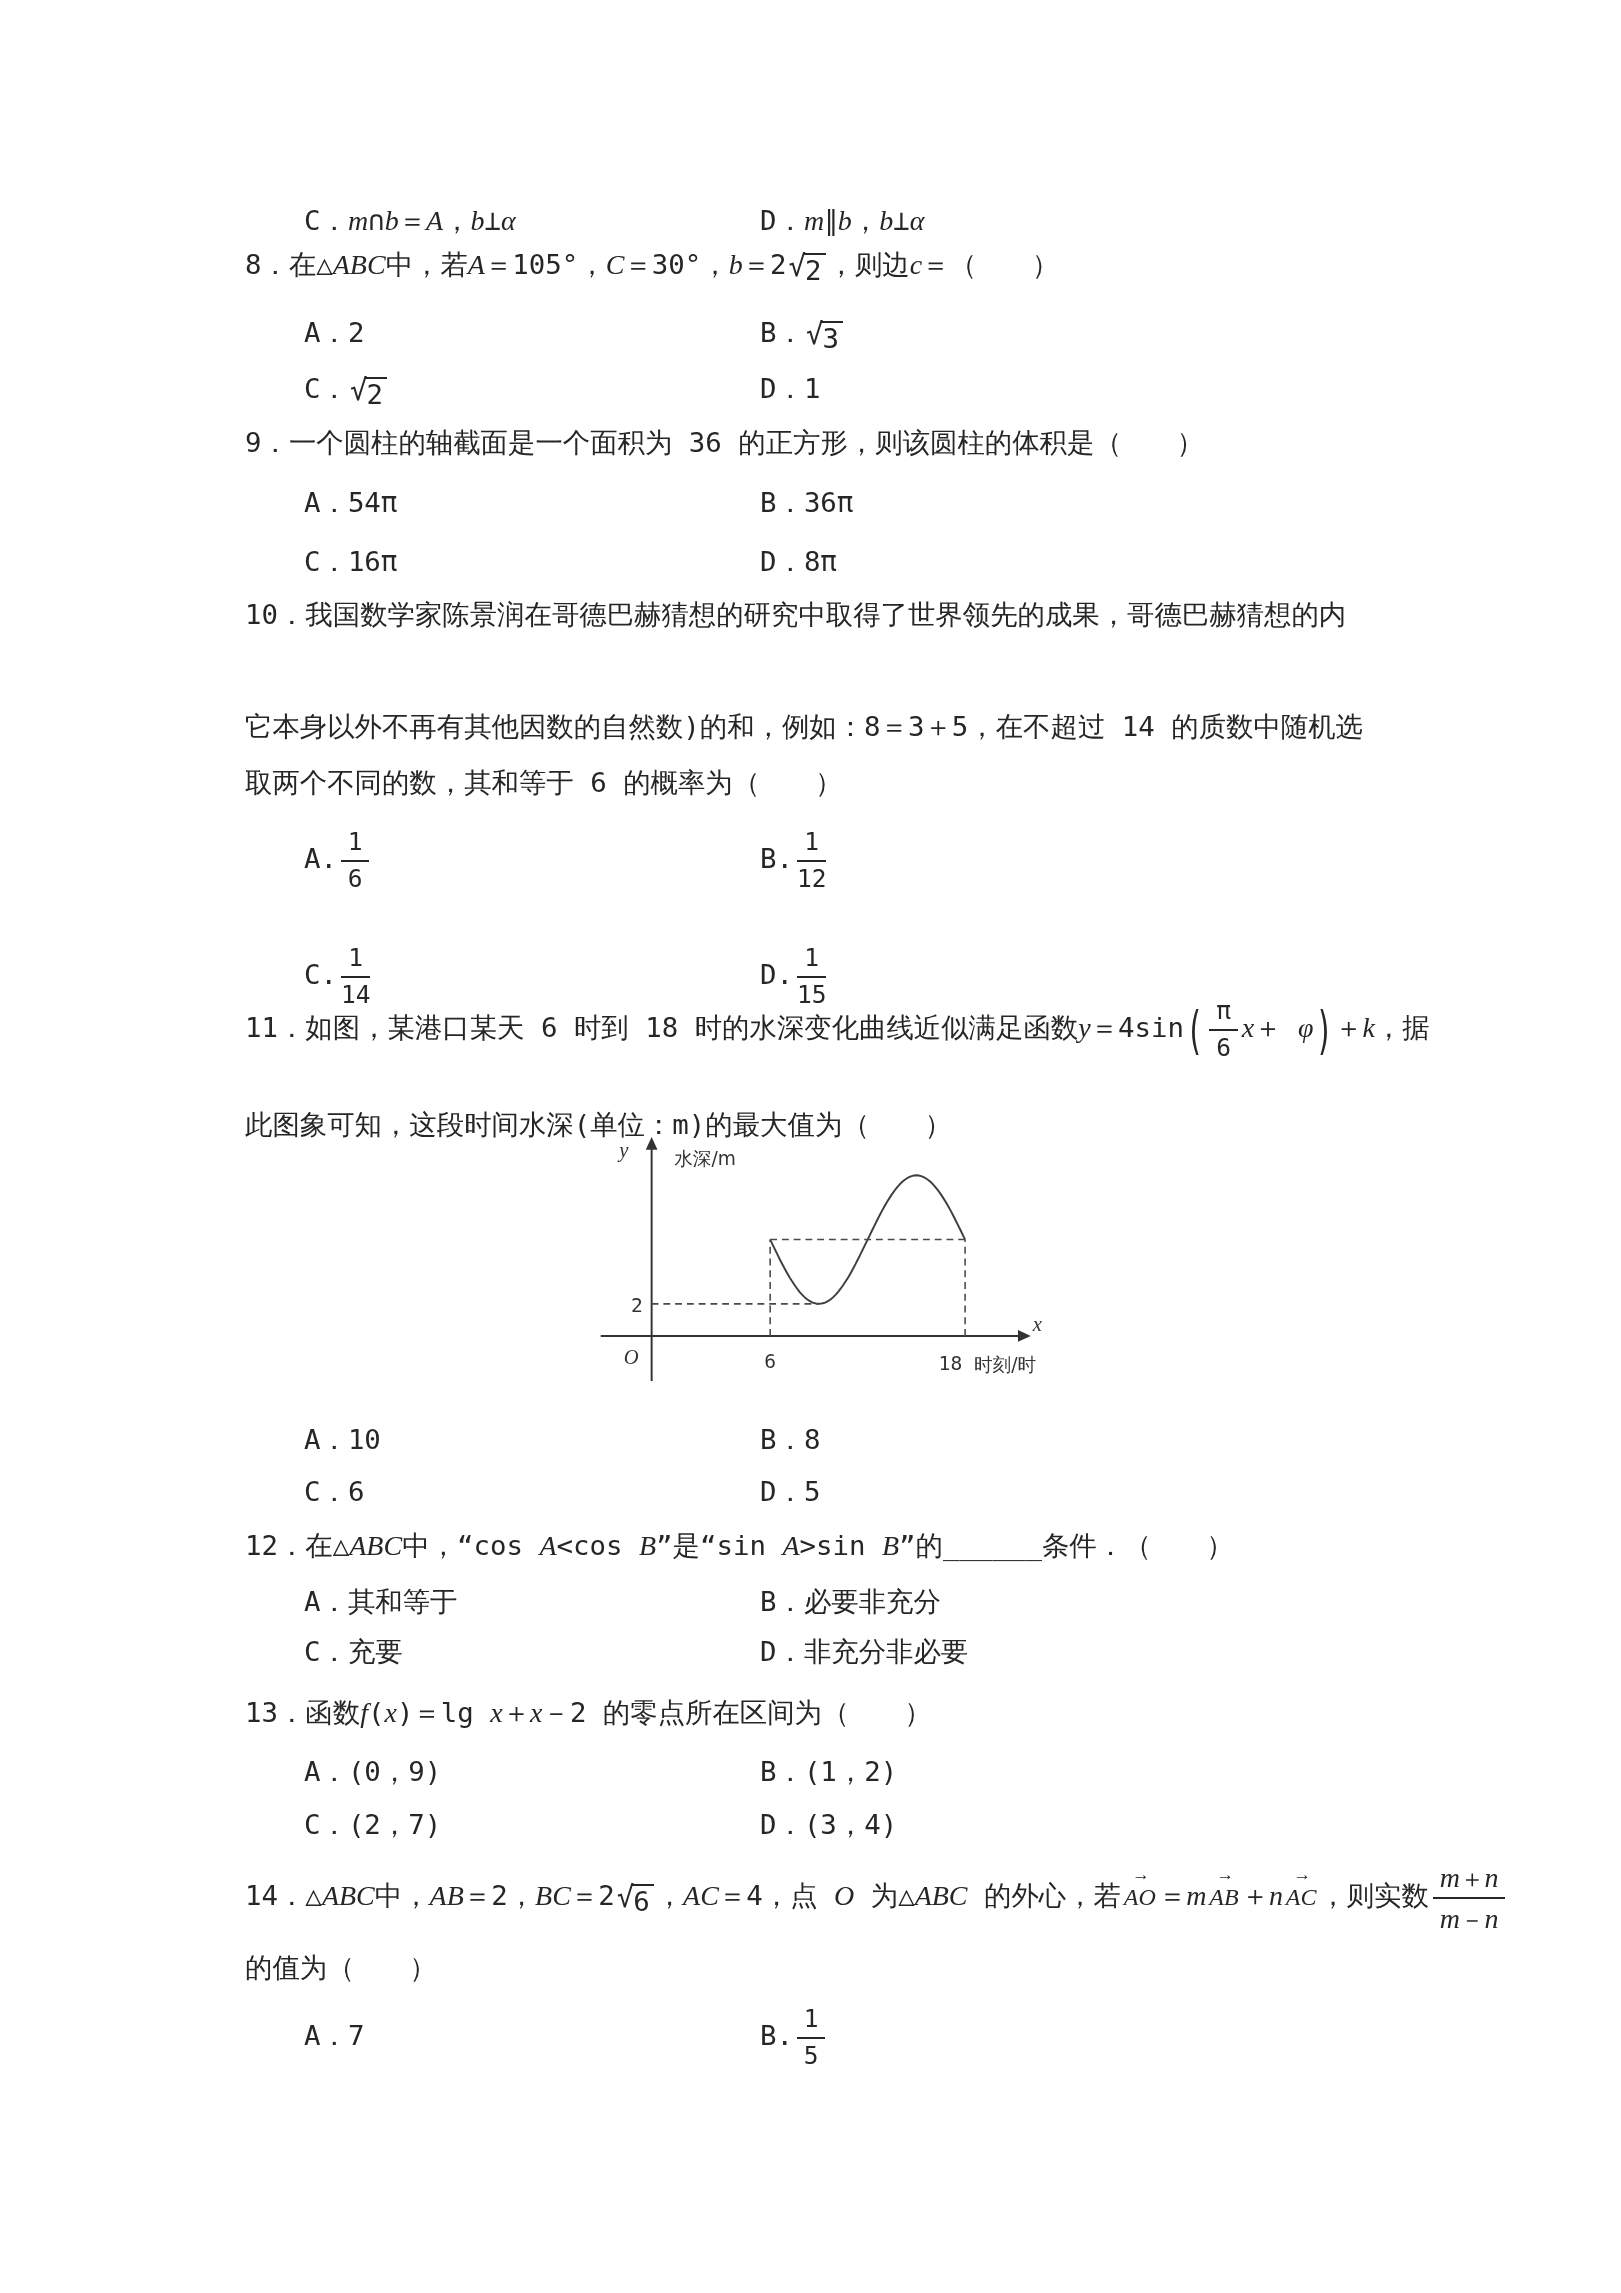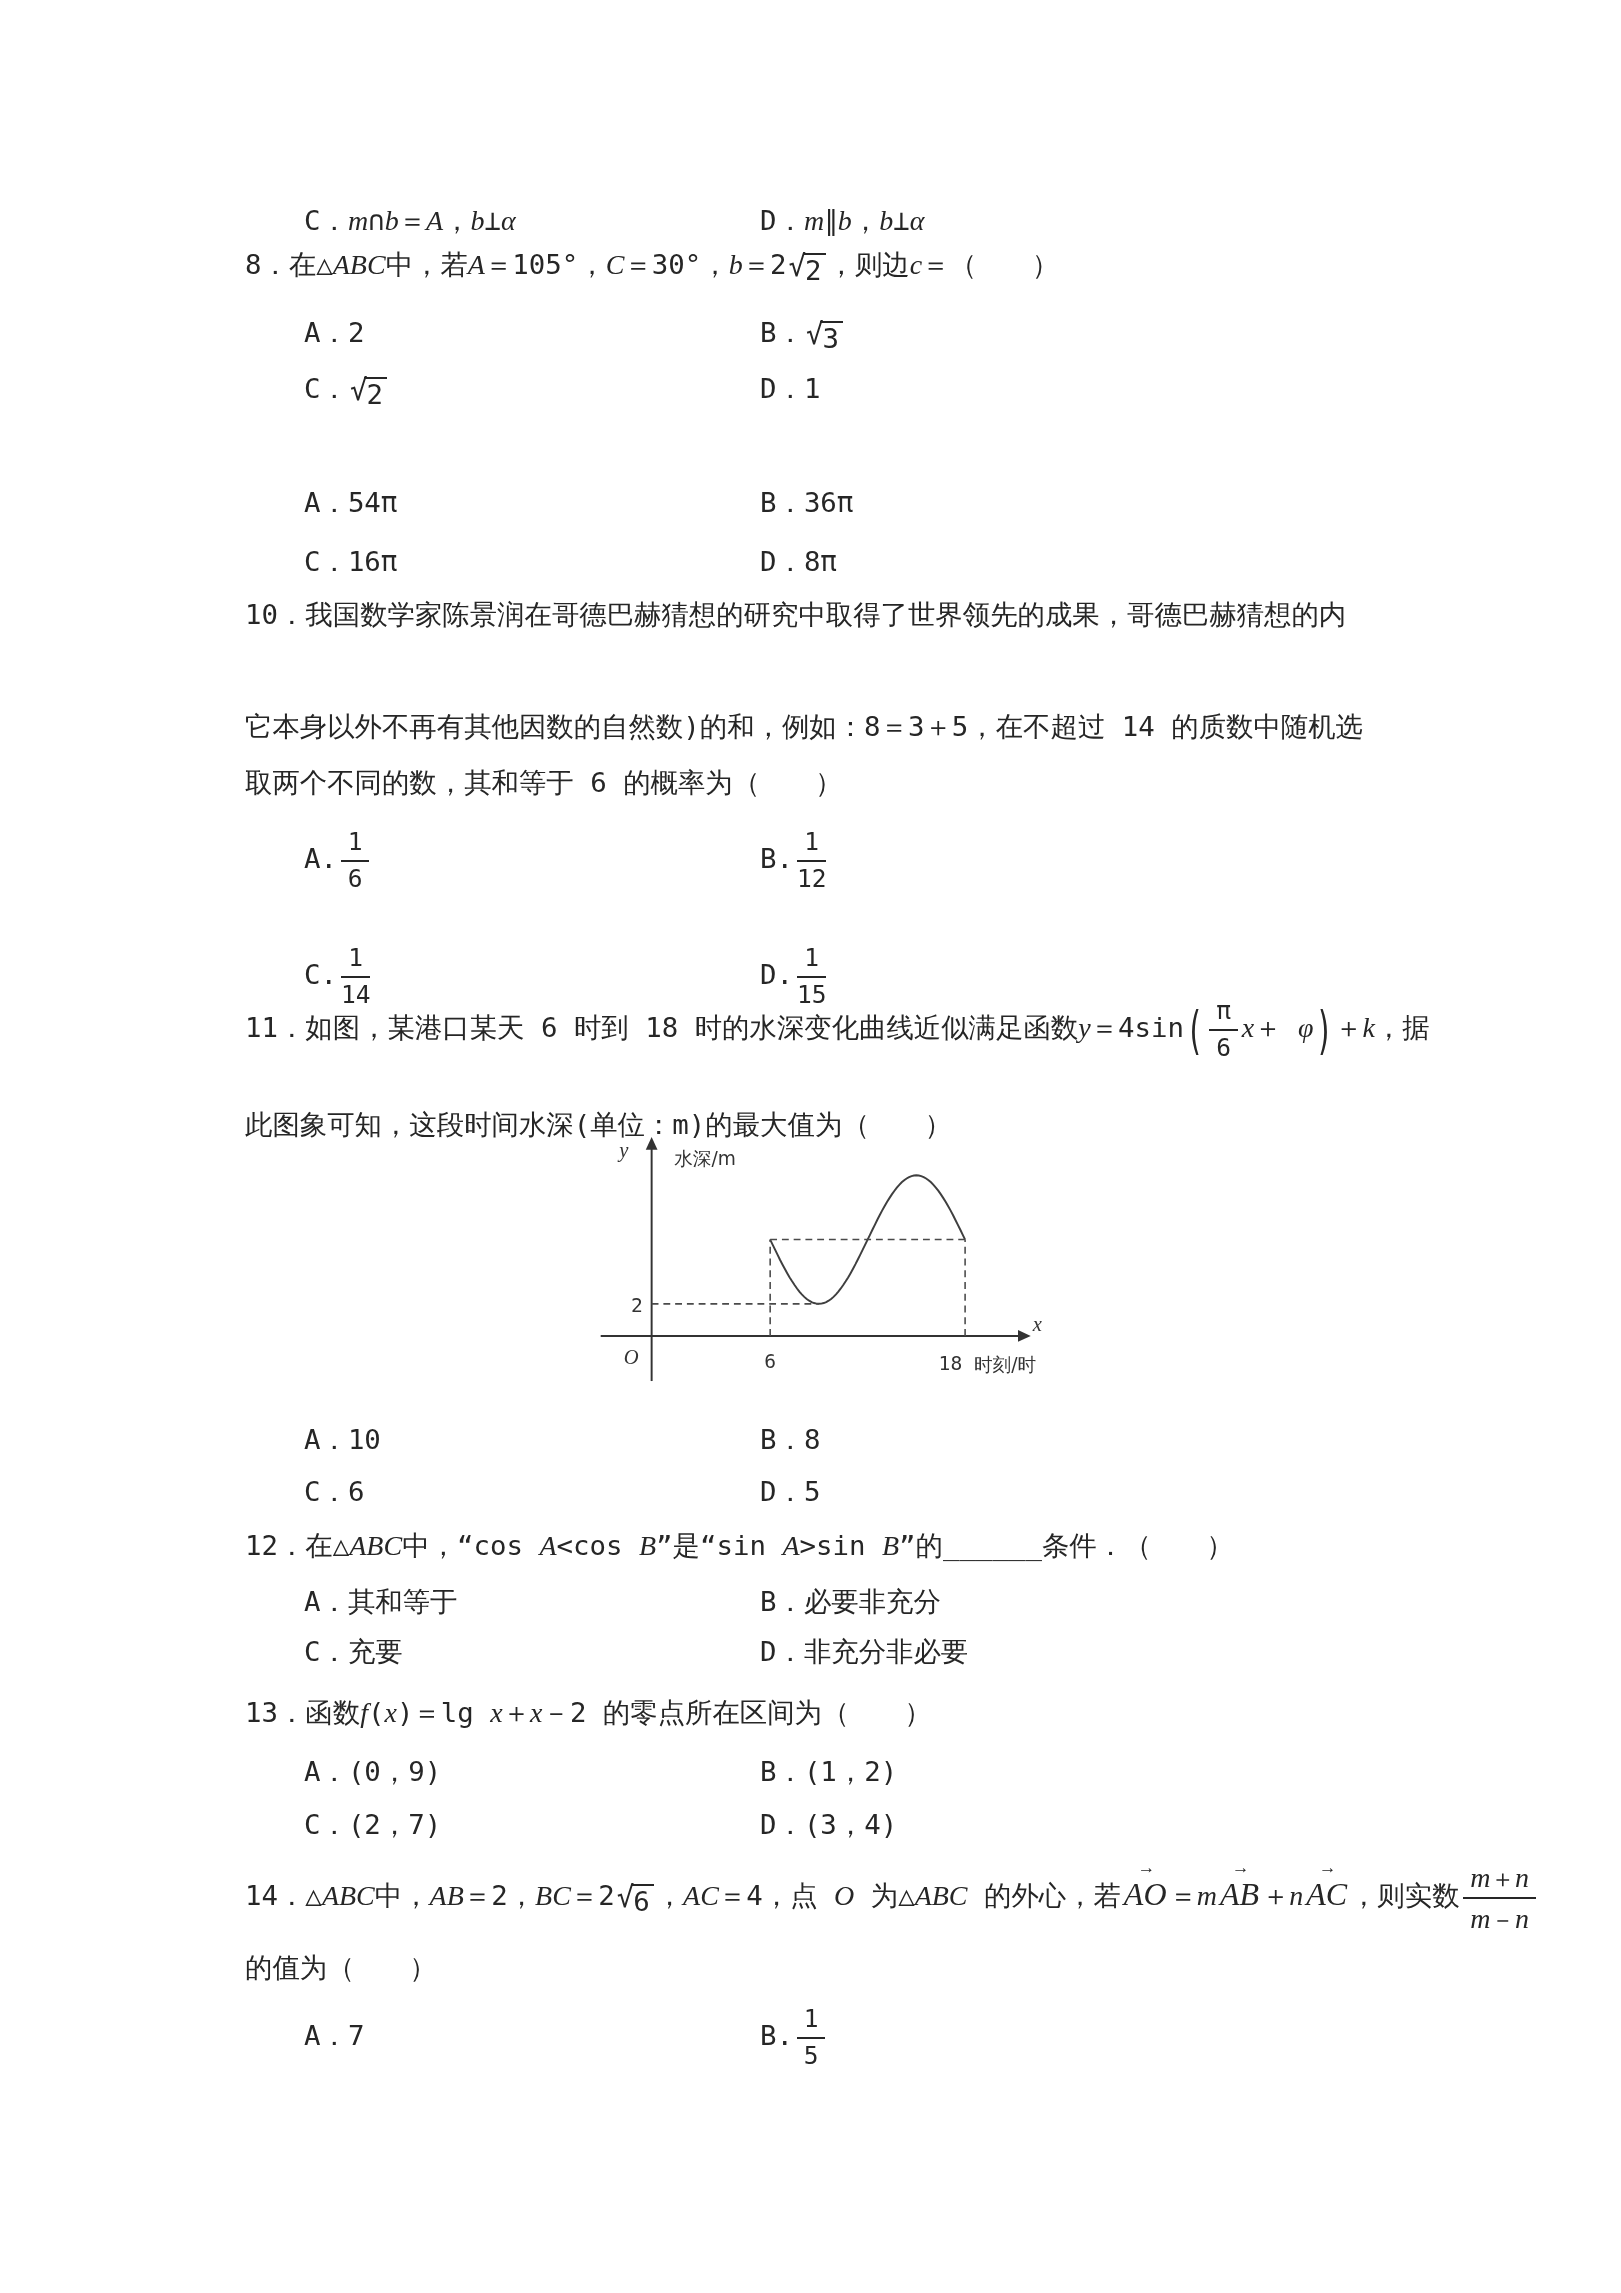--- a/index.html
+++ b/index.html
@@ -15,21 +15,21 @@
   .opt-row .o2{position:absolute;left:515px;top:0;white-space:nowrap;}
   .it{font-style:italic;font-family:"Liberation Serif","DejaVu Serif",serif;font-size:28px;}
   .frac{display:inline-flex;flex-direction:column;align-items:center;vertical-align:middle;
         font-size:24.5px;line-height:1.25;margin:0 3.9px;}
   .fnum{border-bottom:2px solid currentColor;padding:0 6.9px 2px;}
   .fden{padding-top:2px;}
   .sqrt{display:inline-flex;align-items:flex-start;margin:0 2px;vertical-align:-3.9px;}
   .rsign{font-size:29px;line-height:1.05;transform:translateY(-2px);}
   .rbody{border-top:2px solid currentColor;padding:1px 3.9px 0 2px;margin-left:-2.9px;line-height:1.1;}
   .vec{position:relative;display:inline-block;font-style:italic;
-       font-family:"Liberation Serif","DejaVu Serif",serif;font-size:32px;margin:0 2.9px;line-height:1;}
+       font-family:"Liberation Serif","DejaVu Serif",serif;font-size:24px;margin:0 2.9px;line-height:1;}
   .vec::after{content:"→";position:absolute;left:50%;top:-18.6px;transform:translateX(-50%);
        font-size:17.6px;font-style:normal;letter-spacing:-2px;}
   .bigp{display:inline-block;transform:scaleY(1.8);font-size:29px;padding:0 2px;vertical-align:middle;}
   .graph{position:absolute;left:586px;top:1133px;}
   .graph text{fill:#333;font-family:"DejaVu Sans","Liberation Sans",sans-serif;font-size:19px;}
   .graph text.num{font-size:20px;font-family:"DejaVu Sans Mono",monospace;}
   .graph text.axletter{font-style:italic;font-family:"Liberation Serif",serif;font-size:21px;}
   .axis{stroke:#333;stroke-width:2;fill:none;}
   .ah{fill:#333;stroke:none;}
 </style>
@@ -55,20 +55,21 @@
         </span></span>
   </div>
   <div class="row opt-row" style="top:370px">
     <span class="o1">C．<span class="sqrt">
           <span class="rsign">√</span>
           <span class="rbody">2</span>
         </span></span>
     <span class="o2">D．1</span>
   </div>
 
+  <div class="row" style="top:424px">9．一个圆柱的轴截面是一个面积为 36 的正方形，则该圆柱的体积是（　　）</div>
   <div class="row opt-row" style="top:484px">
     <span class="o1">A．54π</span>
     <span class="o2">B．36π</span>
   </div>
   <div class="row opt-row" style="top:543px">
     <span class="o1">C．16π</span>
     <span class="o2">D．8π</span>
   </div>
 
   <div class="row" style="top:596px">10．我国数学家陈景润在哥德巴赫猜想的研究中取得了世界领先的成果，哥德巴赫猜想的内</div>

